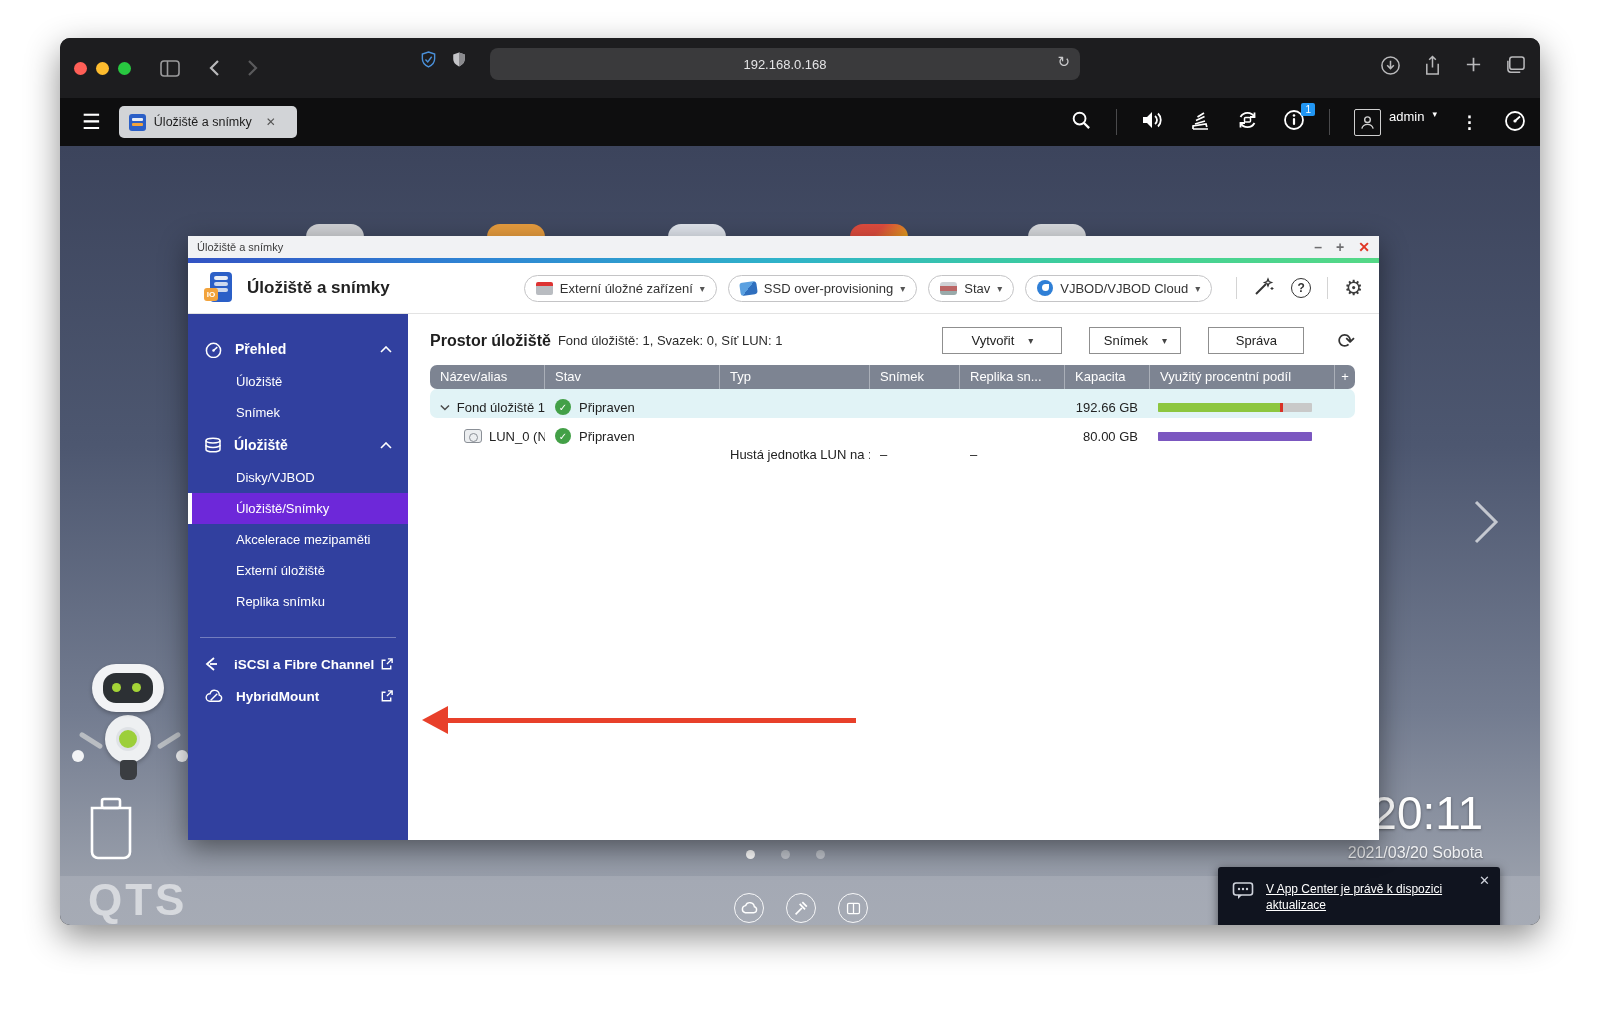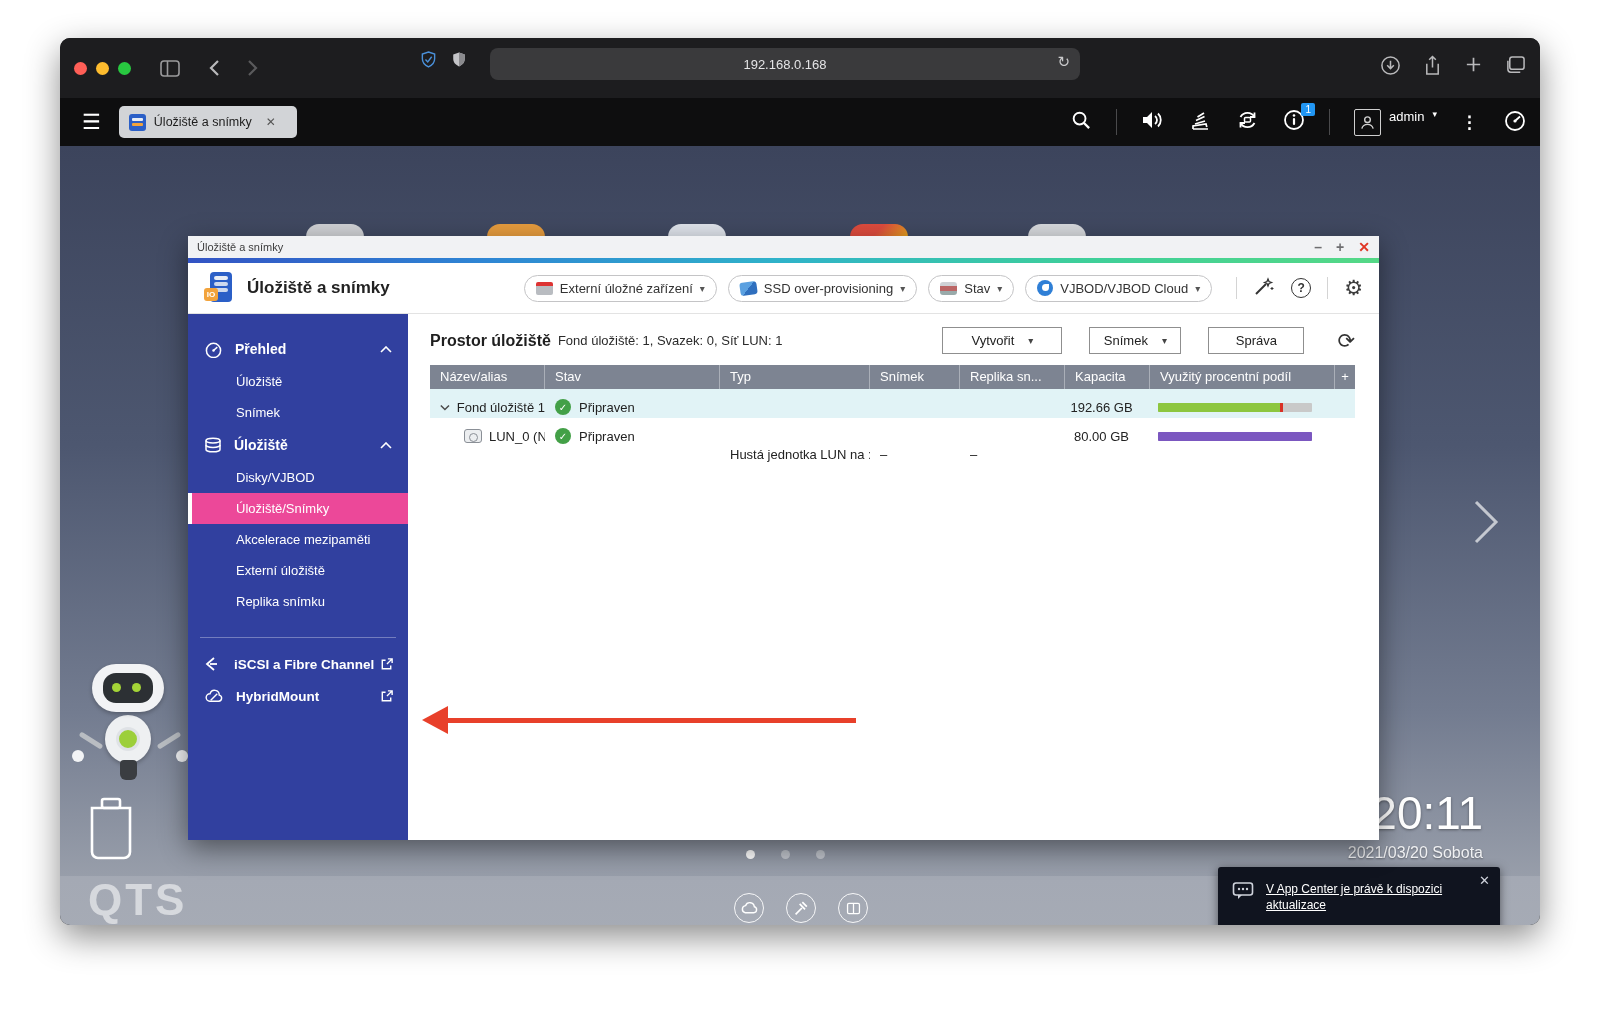--- a/index.html
+++ b/index.html
@@ -94,51 +94,51 @@
   .help-circle { width:20px; height:20px; border:1.6px solid #333; border-radius:50%; font-size:12px; font-weight:bold; color:#333; display:flex; align-items:center; justify-content:center; cursor:pointer; }
   .gear { font-size:21px; color:#3d3d3d; cursor:pointer; }
 
   .win-body { flex:1; display:flex; min-height:0; }
 
   
   .sidebar { width:220px; background:#31409f; color:#fff; padding-top:18px; display:flex; flex-direction:column; font-size:13px; }
   .sb-sec { display:flex; align-items:center; gap:12px; height:34px; padding:0 16px; font-size:14px; font-weight:bold; cursor:pointer; position:relative; }
   .sb-sec svg.chev { position:absolute; right:16px; }
   .sb-item { height:31px; line-height:31px; padding-left:48px; cursor:pointer; position:relative; }
-  .sb-item.selected { background:#ec4899; }
+  .sb-item.selected { background:#6d28d9; }
   .sb-item.selected:before { content:""; position:absolute; left:0; top:0; bottom:0; width:4px; background:#fff; }
   .sb-div { border-top:1px solid rgba(255,255,255,.32); margin:20px 12px 10px; }
   .sb-link { display:flex; align-items:center; gap:12px; height:32px; padding:0 16px; font-size:13.5px; font-weight:bold; cursor:pointer; position:relative; }
   .sb-link svg.extlink { position:absolute; right:14px; }
 
   
   .main { flex:1; background:#fff; padding:0 24px 0 22px; min-width:0; }
   .main-top { display:flex; align-items:center; margin:13px 0 11px; }
   .m-title { font-size:16px; font-weight:bold; color:#1f1f1f; }
   .m-summary { font-size:13px; color:#2a2a2a; margin-left:7px; }
   .m-buttons { margin-left:auto; display:flex; align-items:center; gap:27px; }
   .btn { display:flex; align-items:center; justify-content:center; gap:14px; border:1px solid #8f8f8f; background:#fff; height:27px; font-size:13px; color:#222; cursor:pointer; }
   .btn .caret { font-size:10px; color:#444; }
   .btn-vytvorit{ width:120px; } .btn-snimek{ width:92px; } .btn-sprava{ width:96px; }
   .refresh-btn { font-size:21px; color:#333; margin-left:6px; cursor:pointer; }
 
-  .tgrid { display:grid; grid-template-columns:115px 175px 150px 90px 105px 85px 1fr 20px; align-items:center; }
+  .tgrid { display:grid; grid-template-columns:115px 175px 150px 90px 105px 85px 1fr 20px; align-items:center;border-radius:7px; }
   .thead { background:#7d8492; color:#fff; font-size:13px; height:24px; }
   .thead > div { padding:0 10px; height:24px; line-height:24px; border-right:1px solid rgba(255,255,255,.35); white-space:nowrap; overflow:hidden; }
   .thead > div:last-child { border-right:none; text-align:center; padding:0; cursor:pointer; }
   .trow { height:29px; font-size:13px; color:#222; cursor:pointer; }
   .trow.hl { background:#e1f3f6; }
   .cell-name { display:flex; align-items:center; gap:7px; padding-left:10px; white-space:nowrap; overflow:hidden; }
   .cell-name.indent { padding-left:34px; }
   .lun-ic { width:18px; height:14px; border:1.3px solid #8a8f96; border-radius:3px; position:relative; background:#eceef0; flex:none; }
   .lun-ic:after { content:""; position:absolute; left:4px; top:2.5px; width:7px; height:7px; border:1.3px solid #8a8f96; border-radius:50%; }
   .cell-status { display:flex; align-items:center; gap:8px; padding-left:10px; }
   .st-check { width:16px; height:16px; border-radius:50%; background:#43a047; color:#fff; font-size:10px; display:flex; align-items:center; justify-content:center; flex:none; }
   .cell-typ, .cell-sn, .cell-rep { padding:0 10px; white-space:nowrap; overflow:hidden;margin-top:36px; }
-  .cell-cap { text-align:center; padding-right:12px; white-space:nowrap; }
+  .cell-cap { text-align:right; padding-right:12px; white-space:nowrap; }
   .cell-bar { padding:0 8px; }
   .bar-track { position:relative; width:154px; height:9px; background:#c9c9c9; border-radius:1px; overflow:hidden; }
   .bar-fill { position:absolute; left:0; top:0; height:100%; }
   .bar-tick { position:absolute; left:79%; top:0; width:3px; height:100%; background:#d93025; }
 </style>
 </head>
 <body>
 
 <div class="browser">
 

